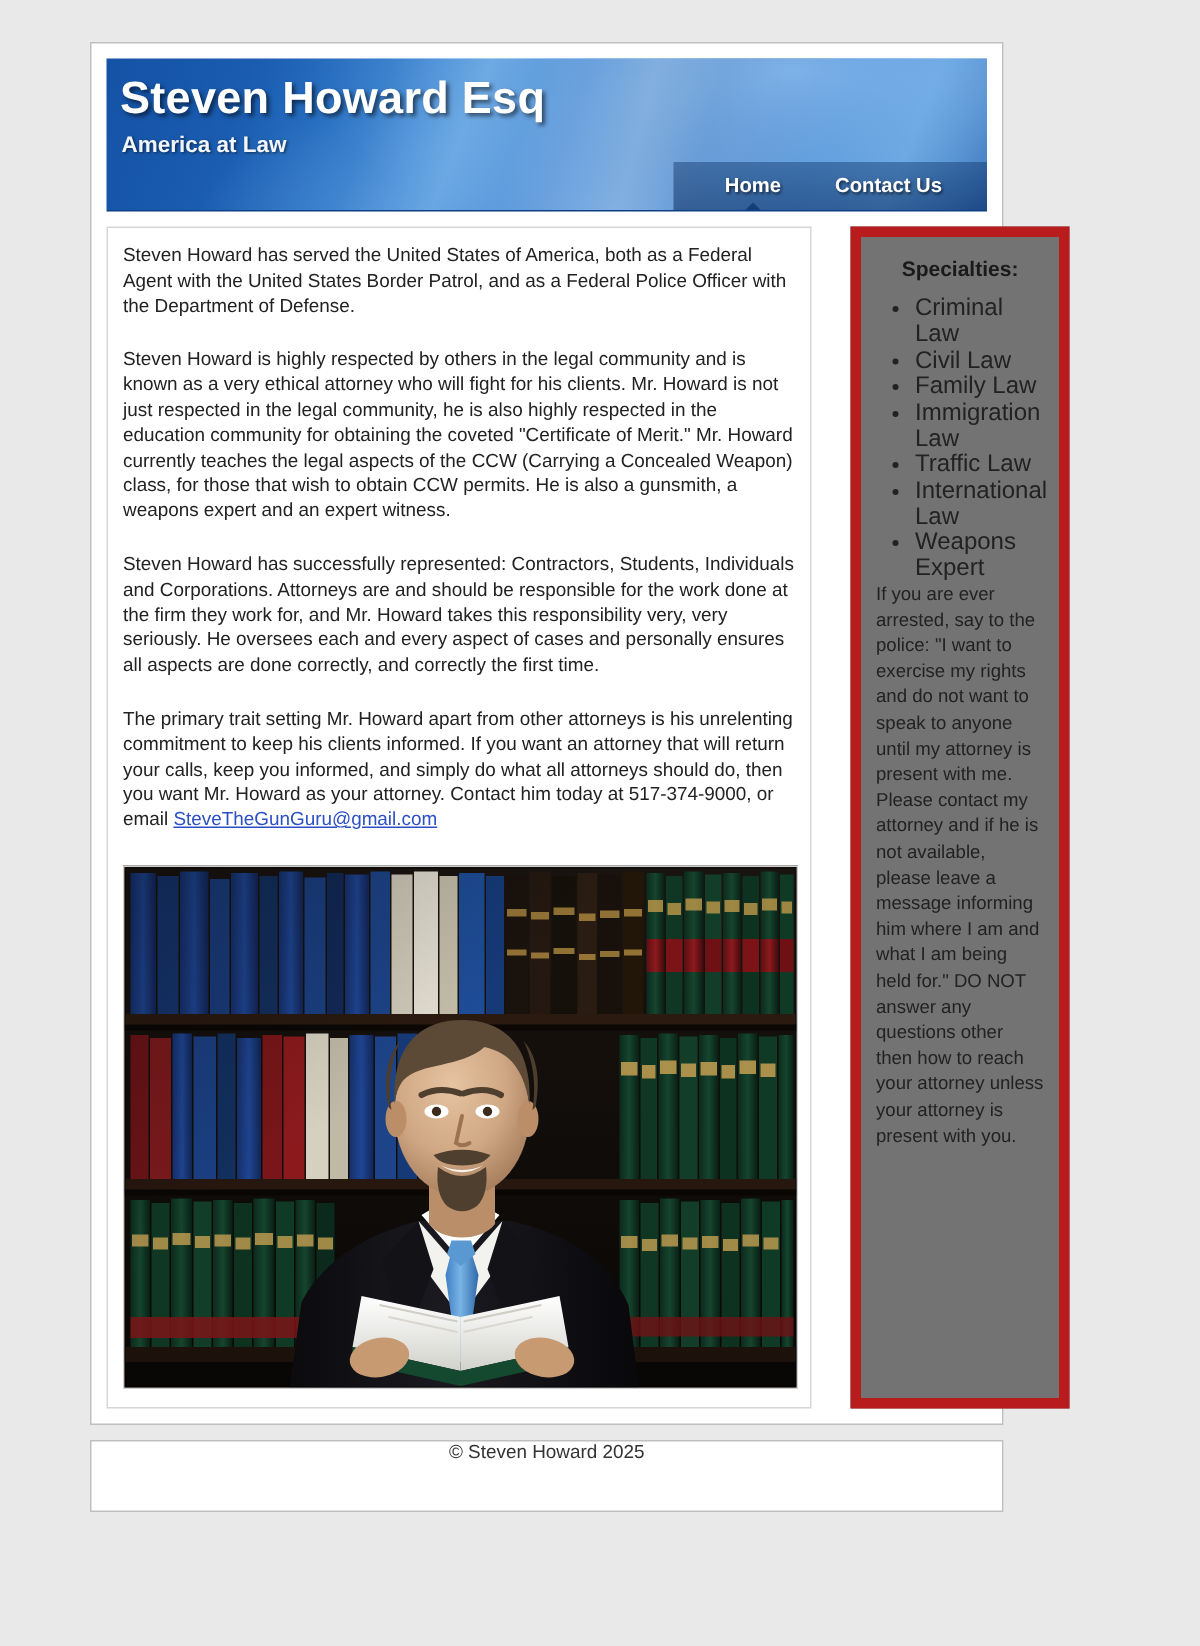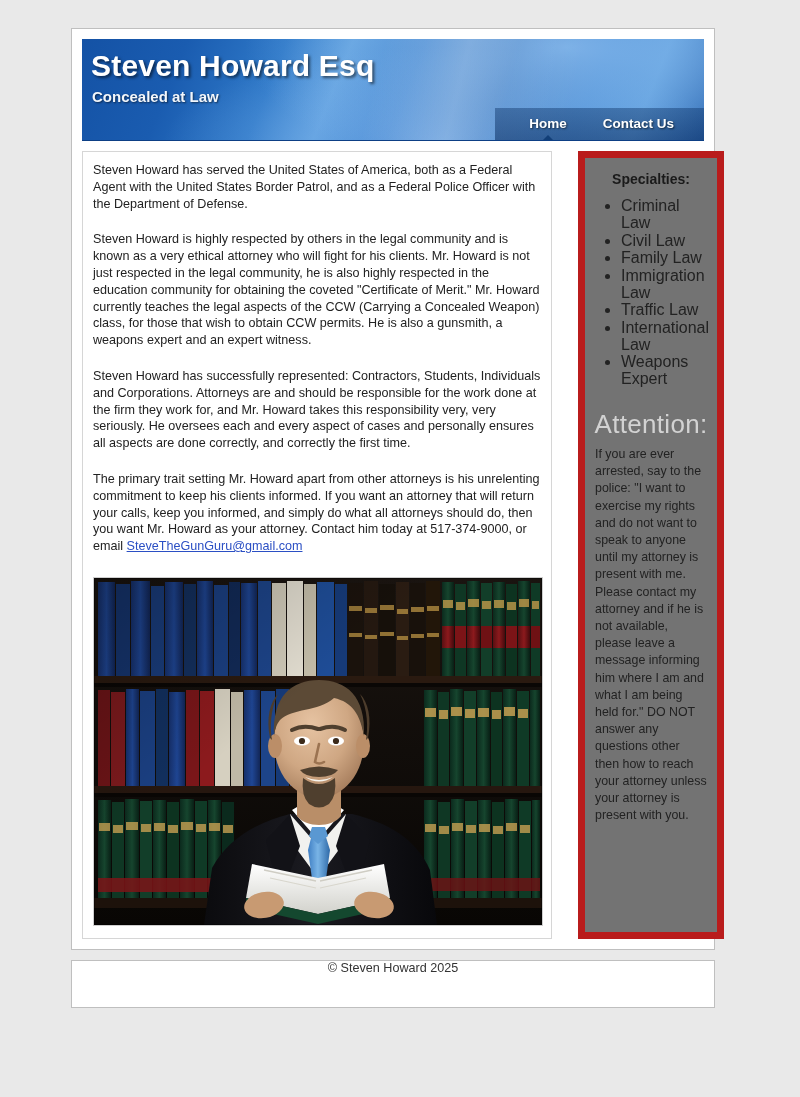--- a/index.html
+++ b/index.html
@@ -10,22 +10,21 @@
     font-family: "Liberation Sans", sans-serif;
   }
   body {
     width: 800px;
     height: 1097px;
     overflow: hidden;
   }
 
   .page-wrap {
     width: 729px;
-    padding: 28px 60px 0 25px;
-    margin-left: 46px;
+    padding: 28px 60px 0 60px;
   }
 
   
   .container {
     background: #ffffff;
     border: 1px solid #bfbfbf;
     padding: 10px;
   }
 
   
@@ -214,21 +213,21 @@
 </style>
 </head>
 <body>
 
 <div class="page-wrap">
 
   <div class="container">
 
     <div class="banner">
       <div class="banner-title">Steven Howard Esq</div>
-      <div class="banner-sub">Concealed at Law</div>
+      <div class="banner-sub">America at Law</div>
 
       <div class="nav">
         <a class="nav-item active">Home</a>
         <a class="nav-item">Contact Us</a>
       </div>
     </div>
 
     <div class="cols">
 
       <div class="main-col">
@@ -517,21 +516,20 @@
         <ul class="spec-list">
           <li>Criminal Law</li>
           <li>Civil Law</li>
           <li>Family Law</li>
           <li>Immigration Law</li>
           <li>Traffic Law</li>
           <li>International Law</li>
           <li>Weapons Expert</li>
         </ul>
 
-        <div class="attention-heading">Attention:</div>
         <div class="attention-body">
           <p>If you are ever arrested, say to the police: "I want to exercise my rights and do not want to speak to anyone until my attorney is present with me. Please contact my attorney and if he is not available, please leave a message informing him where I am and what I am being held for." DO NOT answer any questions other then how to reach your attorney unless your attorney is present with you.</p>
         </div>
       </div>
 
     </div>
   </div>
 
   <div class="footer">
     <span class="footer-text">© Steven Howard 2025</span>

